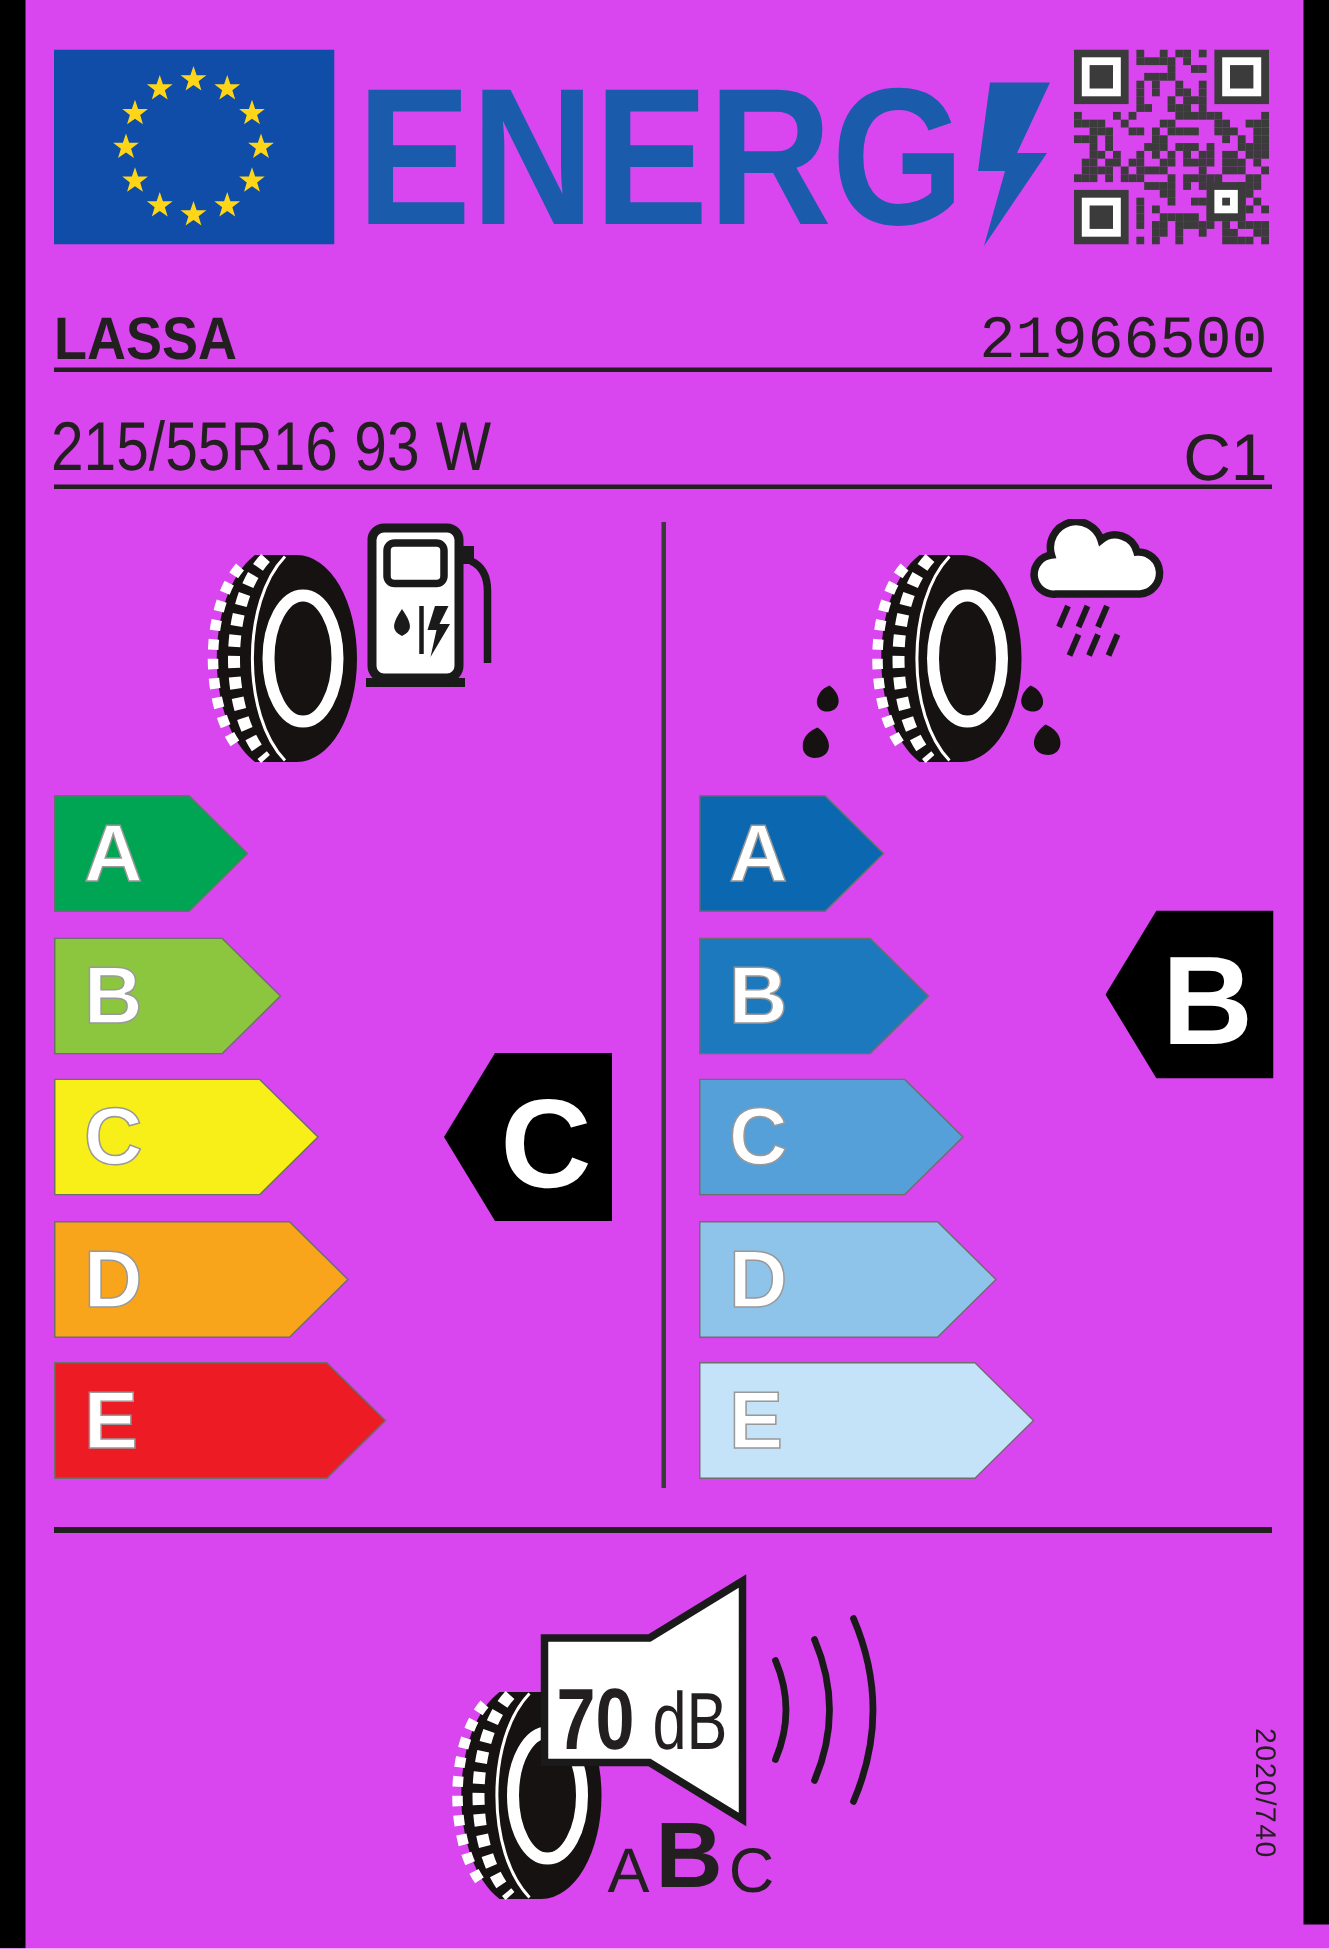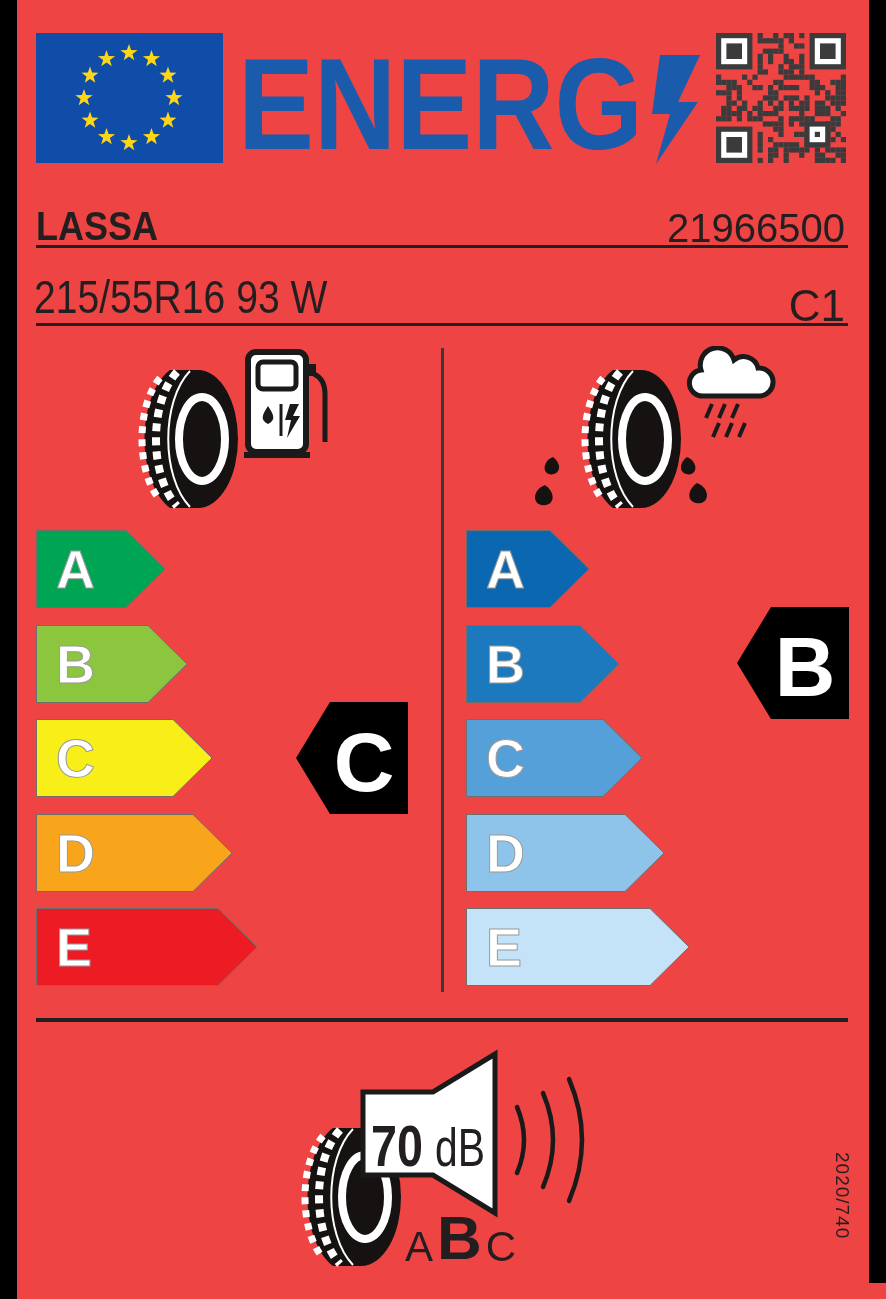--- a/index.html
+++ b/index.html
@@ -1,16 +1,16 @@
 <!DOCTYPE html>
 <html><head>
 <meta charset="utf-8">
 <style>
   html,body{margin:0;padding:0;background:#fff;}
-  #label{position:relative;width:886px;height:1299px;background:#ef4444;overflow:hidden;
+  #label{position:relative;width:886px;height:1299px;background:#d946ef;overflow:hidden;
          font-family:"Liberation Sans",sans-serif;color:#231F20;}
   .abs{position:absolute;}
   .bar{background:#000;}
   .hline{background:#231F20;height:3px;}
   .brand{font-size:40px;font-weight:bold;letter-spacing:0px;transform:scaleX(.9);transform-origin:left;}
   .prodid{font-size:40px;}
   .tsize{font-size:46px;transform:scaleX(.85);transform-origin:left;}
   .tclass{font-size:44px;}
   .arrow{position:absolute;}
   .arrow .letter{position:absolute;left:20px;top:0;line-height:78px;font-size:54px;font-weight:bold;
@@ -298,21 +298,21 @@
       <rect x="104" y="10.4" width="15.600000000000001" height="15.600000000000001" fill="#3b3b3b"></rect>
       <rect x="0" y="93.60000000000001" width="36.4" height="36.4" fill="#3b3b3b"></rect>
       <rect x="5.2" y="98.8" width="26" height="26" fill="#fff"></rect>
       <rect x="10.4" y="104" width="15.600000000000001" height="15.600000000000001" fill="#3b3b3b"></rect>
       <rect x="88.4" y="88.4" width="26" height="26" fill="#3b3b3b"></rect>
       <rect x="93.60000000000001" y="93.60000000000001" width="15.600000000000001" height="15.600000000000001" fill="#fff"></rect>
       <rect x="98.8" y="98.8" width="5.2" height="5.2" fill="#3b3b3b"></rect>
     </svg>
 
   <div class="abs brand" style="left:36px;top:204px;">LASSA</div>
-  <div class="abs prodid" style="right:41px;top:206px;">21966500</div>
+  <div class="abs prodid" style="right:41px;top:206px;font-family:Liberation Mono, monospace;">21966500</div>
   <div class="abs hline" style="left:36px;top:245px;width:812px;"></div>
 
   <div class="abs tsize" style="left:34px;top:270px;">215/55R16 93 W</div>
   <div class="abs tclass" style="right:41px;top:281px;">C1</div>
   <div class="abs hline" style="left:36px;top:323px;width:812px;"></div>
 
   <div class="abs" style="left:441px;top:348px;width:3px;height:644px;background:#3a3a3a;"></div>
 
   <svg class="abs" style="left:130px;top:366px;" width="110" height="146">
     <use href="#tire-shape" width="110" height="146"></use>

